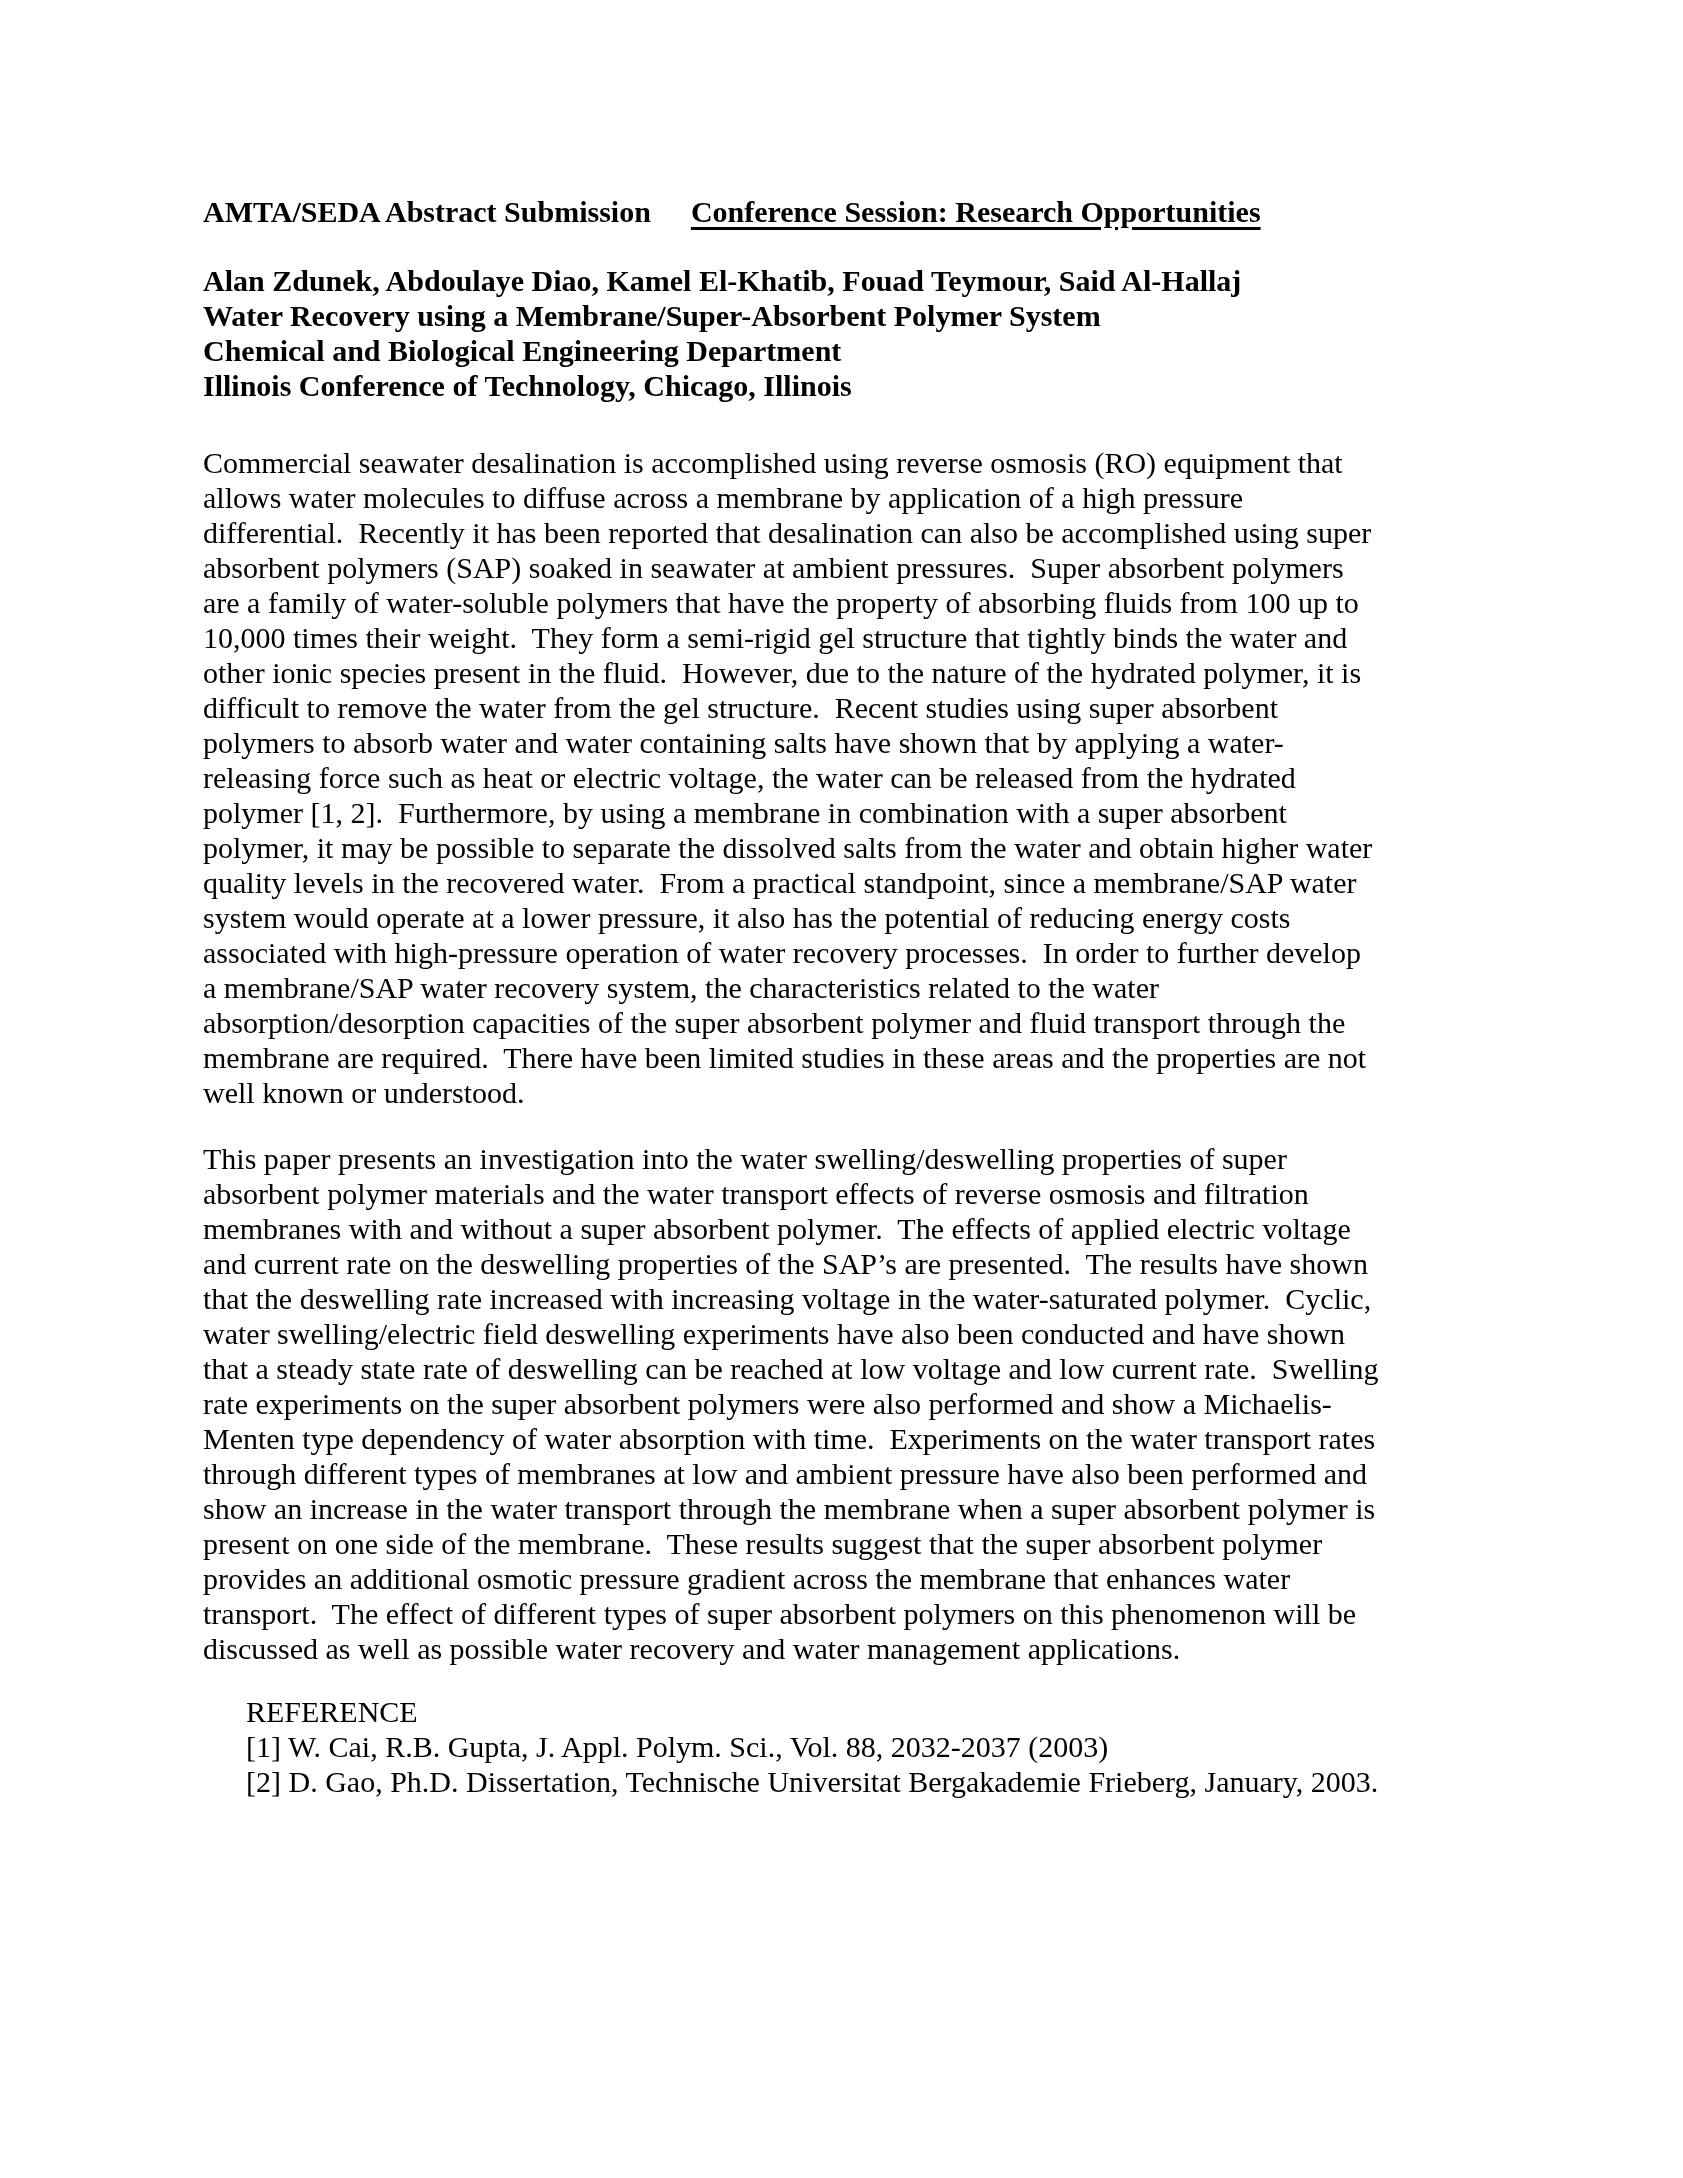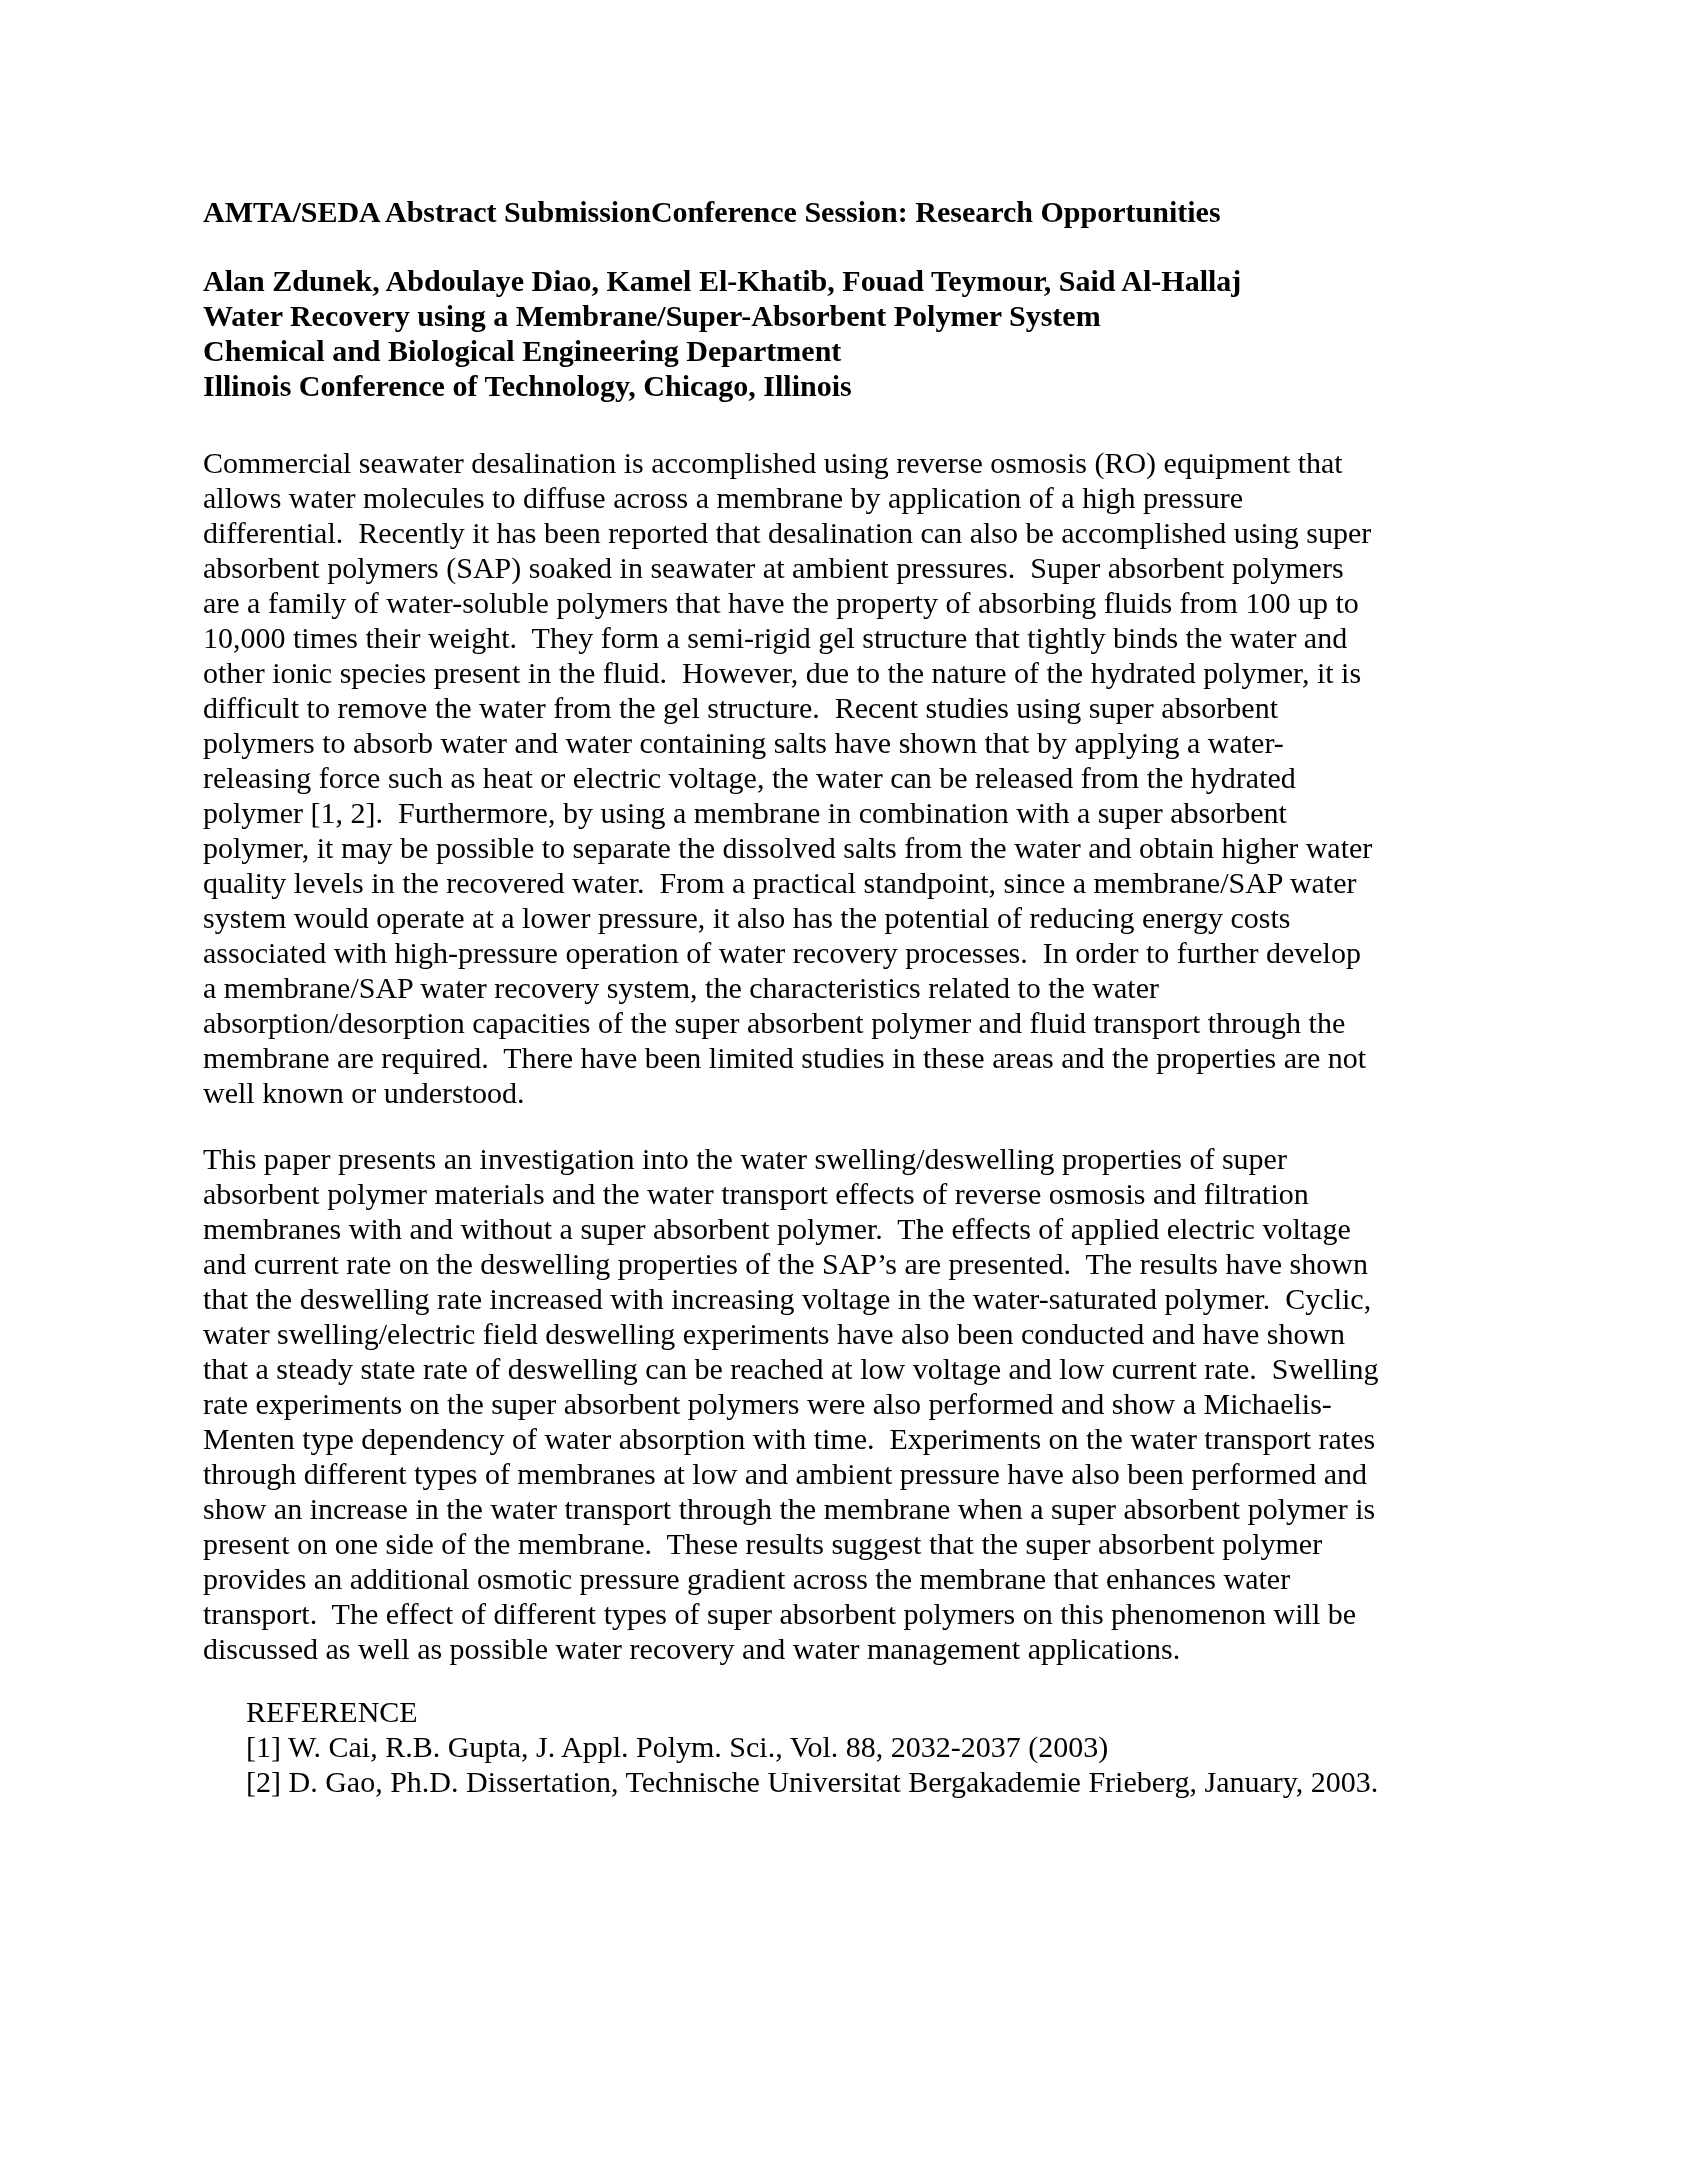--- a/index.html
+++ b/index.html
@@ -15,24 +15,25 @@
     margin: 0 auto;
     overflow: hidden;
   }
   .block {
     position: absolute;
     left: 203px;
     width: 1249px;
   }
   .bold { font-weight: bold; }
   .underline {
+    text-decoration: underline;
     text-decoration-thickness: 3px;
     text-underline-offset: 5px;
   }
-  .header-row { display: flex; flex-direction: row; }
+  .header-row { display: flex; flex-direction: row; gap: 40px; }
   .para { white-space: pre-wrap; }
   .refs div { white-space: pre-wrap; margin-left: 43px; }
 </style>
 </head>
 <body>
 
 <div class="page">
 
   <div class="block header-row" style="top:194px;">
     <span class="bold">AMTA/SEDA Abstract Submission</span>

